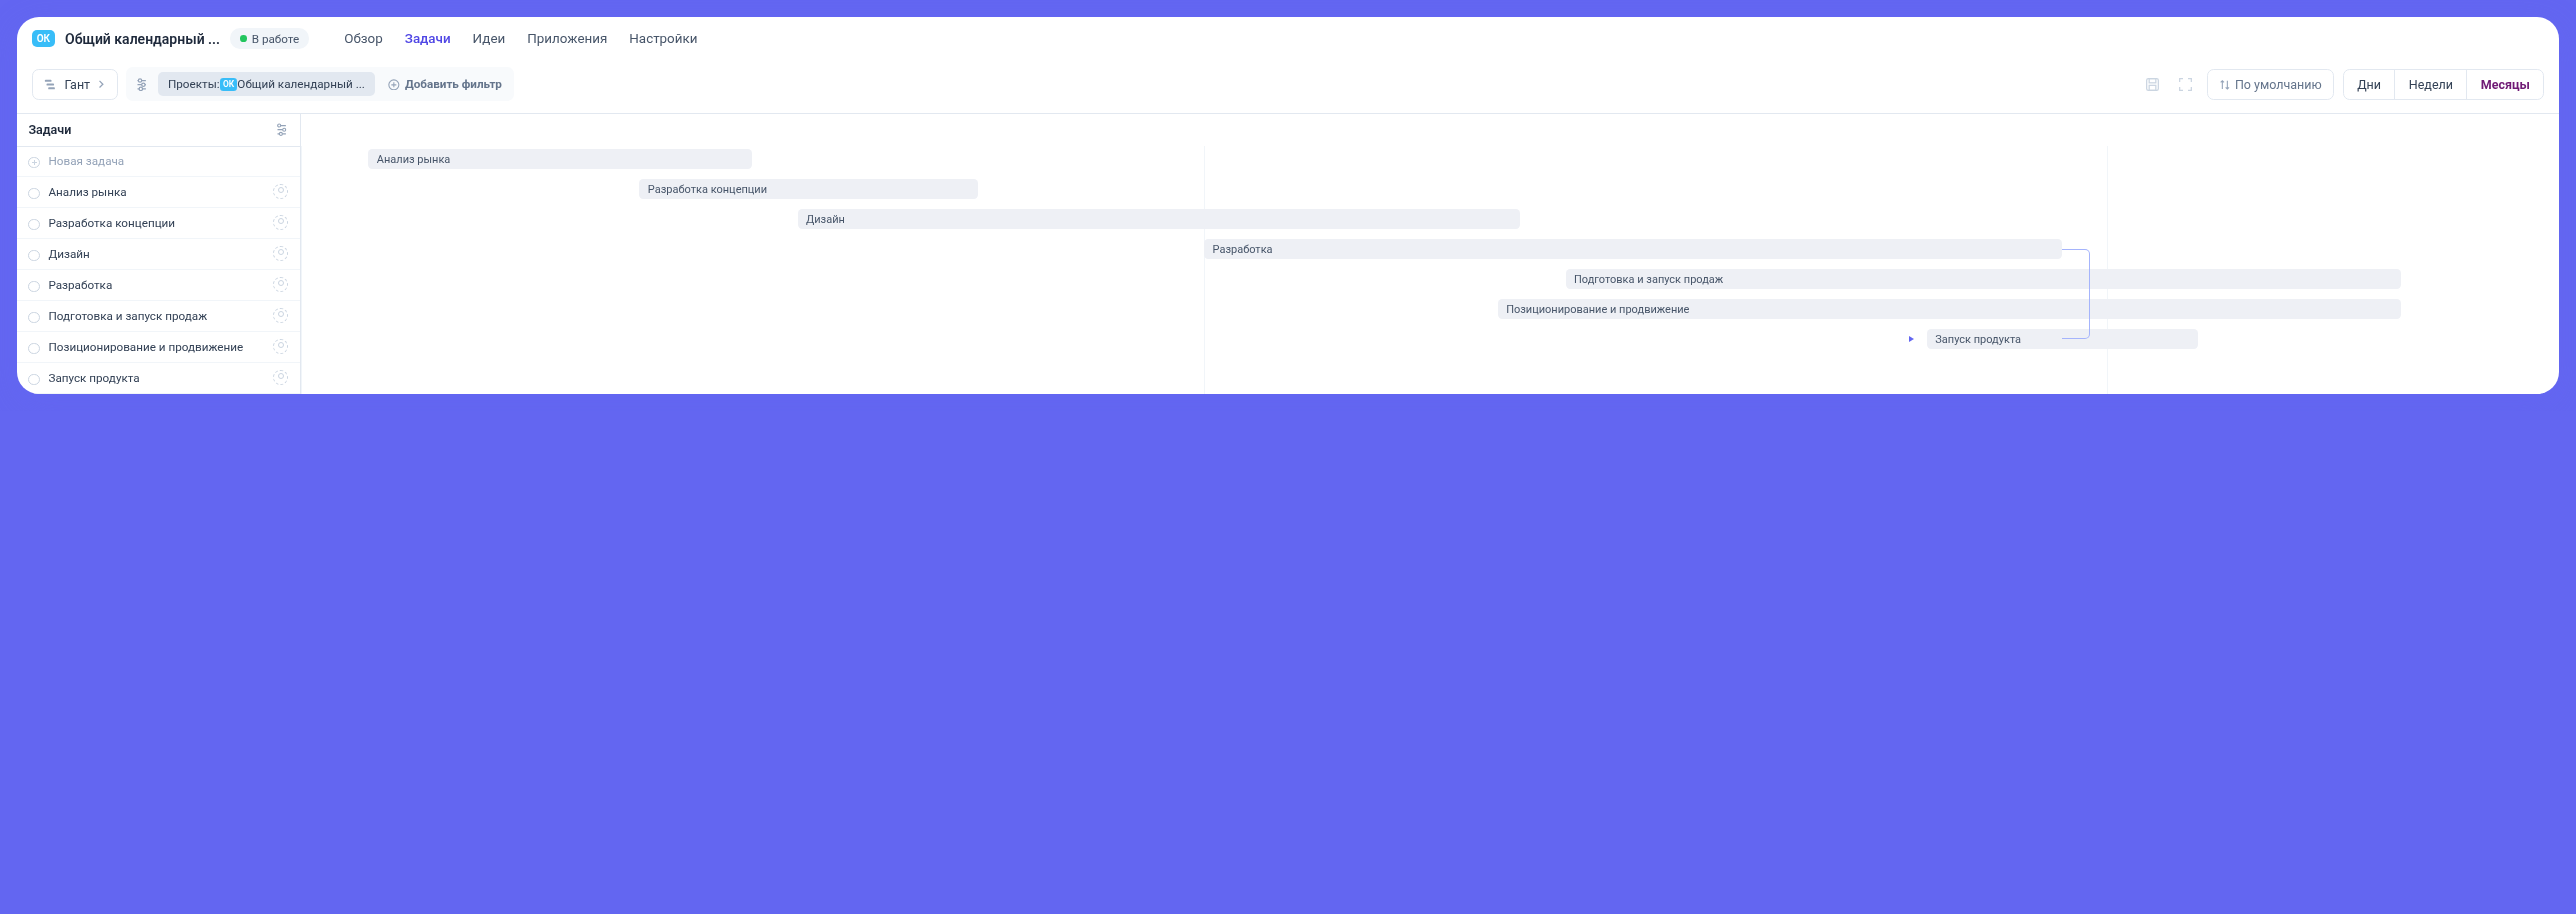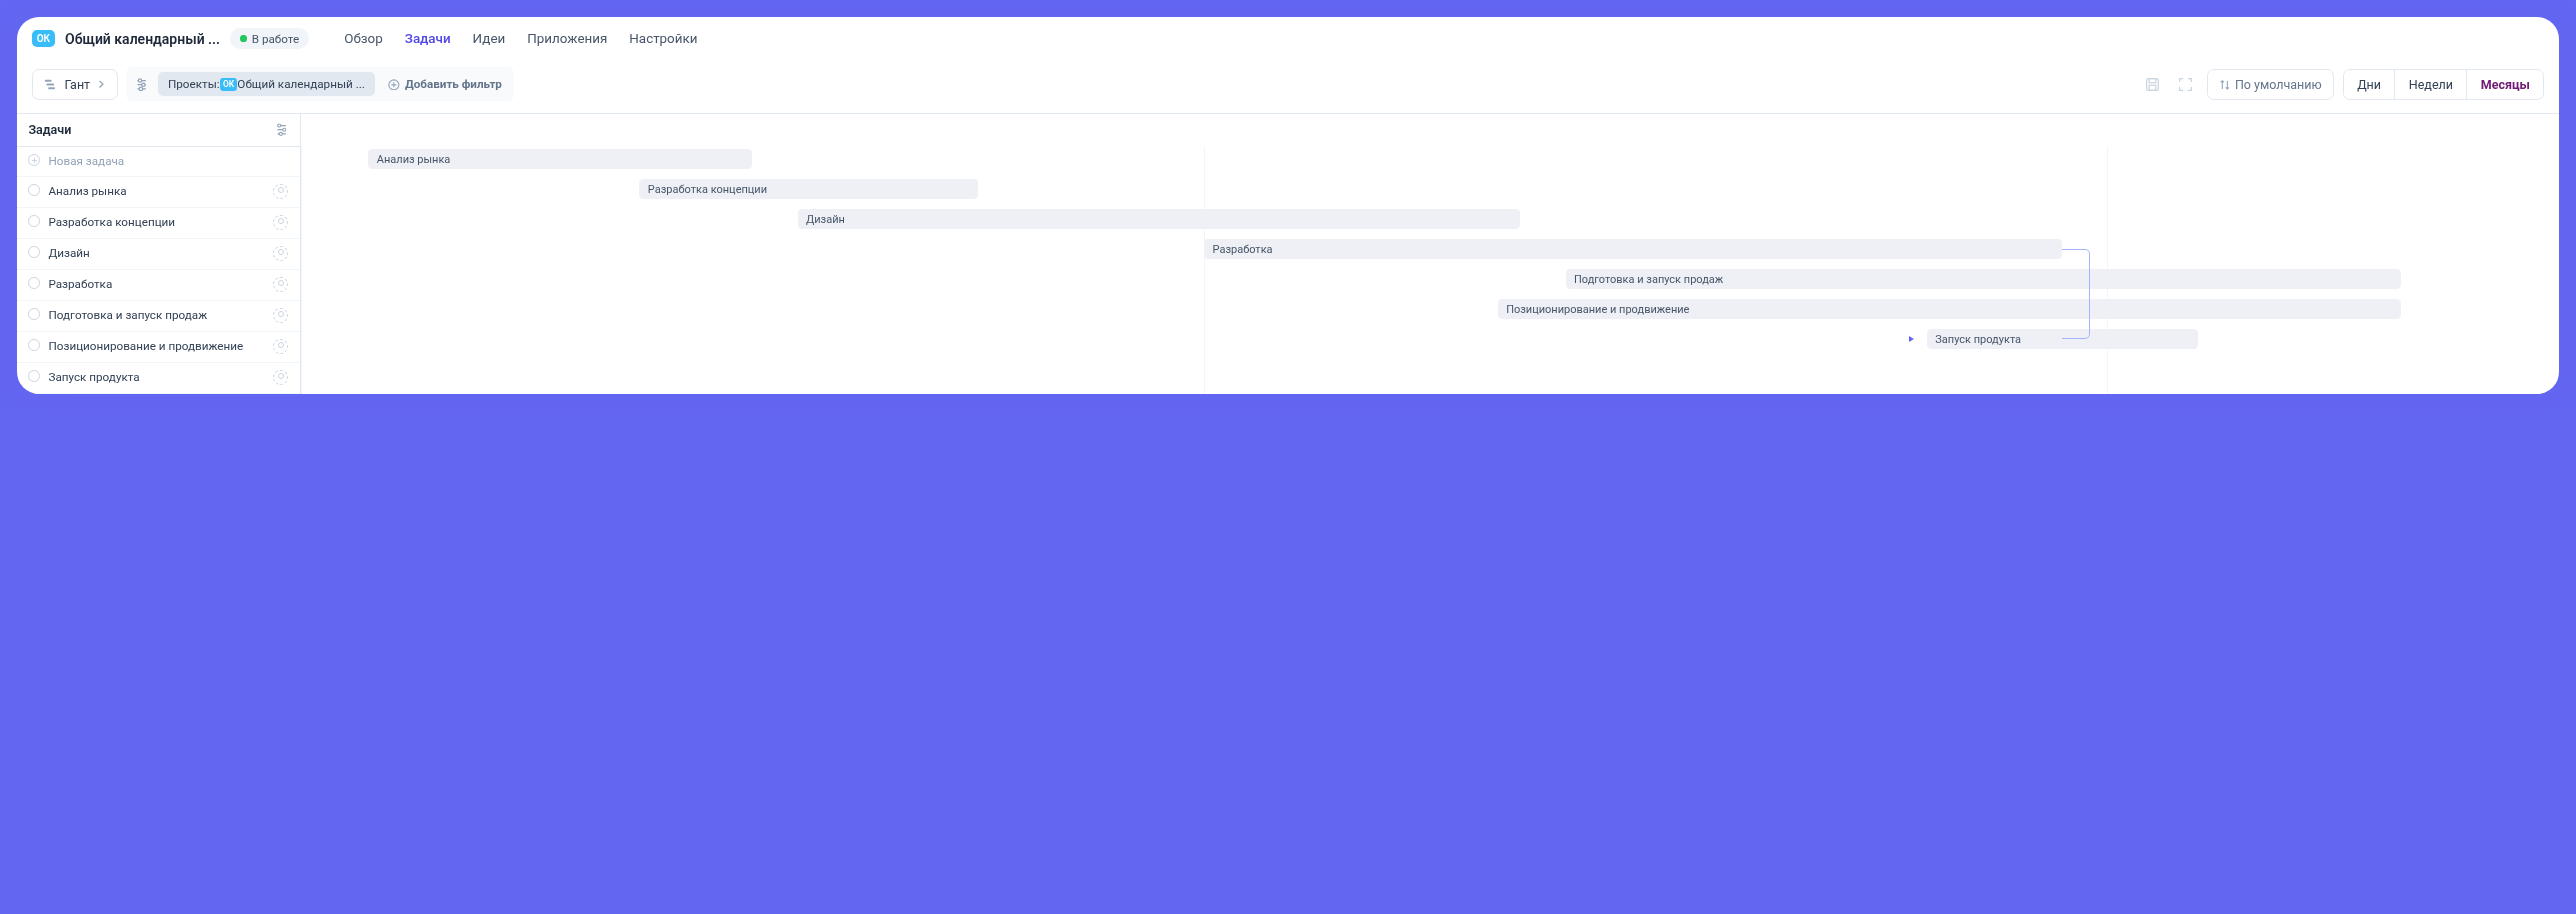--- a/index.html
+++ b/index.html
@@ -155,21 +155,21 @@
   justify-content: space-between;
   align-items: center;
   padding: 8.4px 11.7px;
   border-bottom: 0.8px solid #e2e8f0;
   font-weight: 600;
   font-size: 12.5px;
   color: #1e293b;
 }
 .task-row {
   display: flex;
-  align-items: flex-start;
+  align-items: flex-end;
   gap: 8.4px;
   padding: 7.5px 11.7px;
   border-bottom: 0.8px solid #f1f5f9;
   font-size: 11.7px;
   color: #334155;
 }
 .task-row.new { color: #94a3b8; }
 .circle {
   width: 11.7px; height: 11.7px;
   border: 1.3px solid #cbd5e1;

